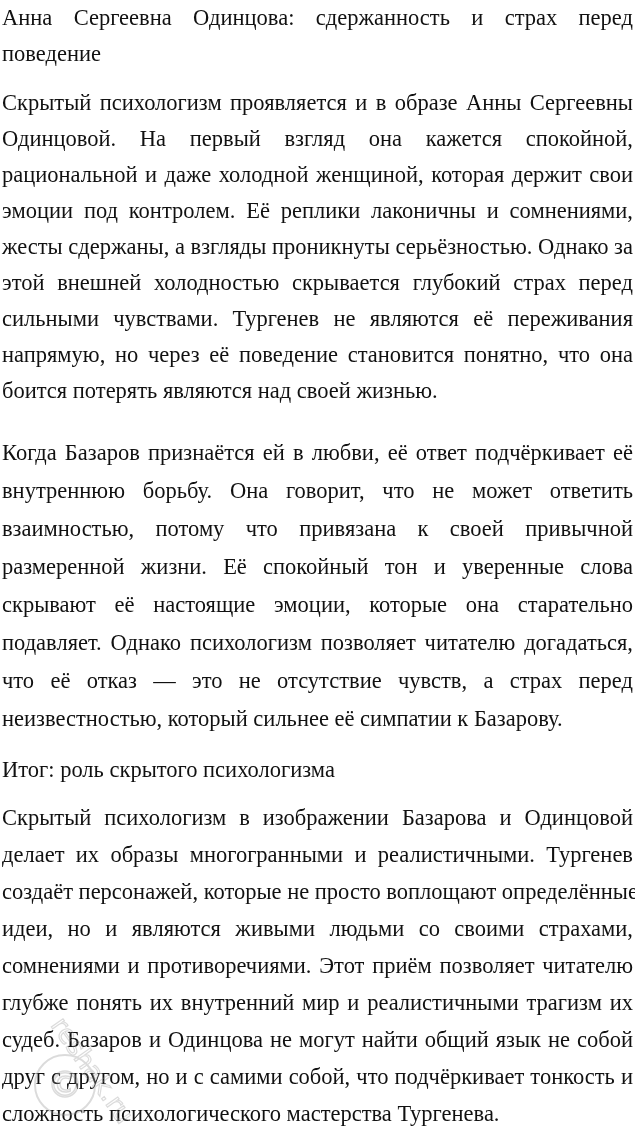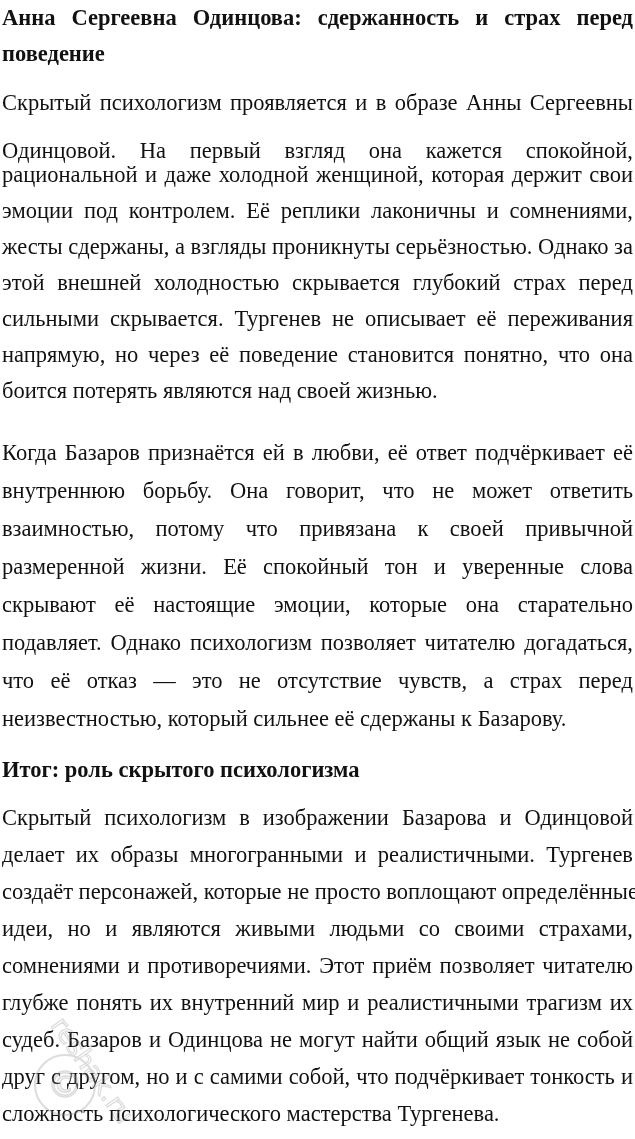--- a/index.html
+++ b/index.html
@@ -9,52 +9,52 @@
     color: #111111;
   }
   .doc { position: absolute; left: 2px; top: 0; width: 631px; }
   .line {
     position: absolute; left: 0; width: 631px;
     font-size: 22.5px; line-height: 36px; height: 36px;
     white-space: nowrap;
     text-align: justify; text-align-last: justify;
   }
   .line.last { text-align-last: left; }
-  .bold { font-weight: bold; }
+  .bold { font-weight: normal; }
   .watermark {
     position: absolute; left: 20px; top: 985px; width: 140px; height: 150px;
     pointer-events: none; opacity: 0.35;
   }
 </style>
 </head>
 <body>
 
 <div class="doc">
 
   <div class="line bold" style="top:0px">Анна Сергеевна Одинцова: сдержанность и страх перед</div>
   <div class="line bold last" style="top:36px">поведение</div>
 
   <div class="line" style="top:85px">Скрытый психологизм проявляется и в образе Анны Сергеевны</div>
-  <div class="line" style="top:133px">Одинцовой. На первый взгляд она кажется спокойной,</div>
+  <div class="line" style="top:121px">Одинцовой. На первый взгляд она кажется спокойной,</div>
   <div class="line" style="top:157px">рациональной и даже холодной женщиной, которая держит свои</div>
   <div class="line" style="top:193px">эмоции под контролем. Её реплики лаконичны и сомнениями,</div>
   <div class="line" style="top:229px">жесты сдержаны, а взгляды проникнуты серьёзностью. Однако за</div>
   <div class="line" style="top:265px">этой внешней холодностью скрывается глубокий страх перед</div>
-  <div class="line" style="top:301px">сильными скрывается. Тургенев не описывает её переживания</div>
+  <div class="line" style="top:301px">сильными чувствами. Тургенев не являются её переживания</div>
   <div class="line" style="top:337px">напрямую, но через её поведение становится понятно, что она</div>
   <div class="line last" style="top:373px">боится потерять являются над своей жизнью.</div>
 
   <div class="line" style="top:435px">Когда Базаров признаётся ей в любви, её ответ подчёркивает её</div>
   <div class="line" style="top:473px">внутреннюю борьбу. Она говорит, что не может ответить</div>
   <div class="line" style="top:511px">взаимностью, потому что привязана к своей привычной</div>
   <div class="line" style="top:549px">размеренной жизни. Её спокойный тон и уверенные слова</div>
   <div class="line" style="top:587px">скрывают её настоящие эмоции, которые она старательно</div>
   <div class="line" style="top:625px">подавляет. Однако психологизм позволяет читателю догадаться,</div>
   <div class="line" style="top:663px">что её отказ — это не отсутствие чувств, а страх перед</div>
-  <div class="line last" style="top:701px">неизвестностью, который сильнее её сдержаны к Базарову.</div>
+  <div class="line last" style="top:701px">неизвестностью, который сильнее её симпатии к Базарову.</div>
 
   <div class="line bold last" style="top:752px">Итог: роль скрытого психологизма</div>
 
   <div class="line" style="top:800px">Скрытый психологизм в изображении Базарова и Одинцовой</div>
   <div class="line" style="top:837px">делает их образы многогранными и реалистичными. Тургенев</div>
   <div class="line" style="top:874px">создаёт персонажей, которые не просто воплощают определённые</div>
   <div class="line" style="top:911px">идеи, но и являются живыми людьми со своими страхами,</div>
   <div class="line" style="top:948px">сомнениями и противоречиями. Этот приём позволяет читателю</div>
   <div class="line" style="top:985px">глубже понять их внутренний мир и реалистичными трагизм их</div>
   <div class="line" style="top:1022px">судеб. Базаров и Одинцова не могут найти общий язык не собой</div>

